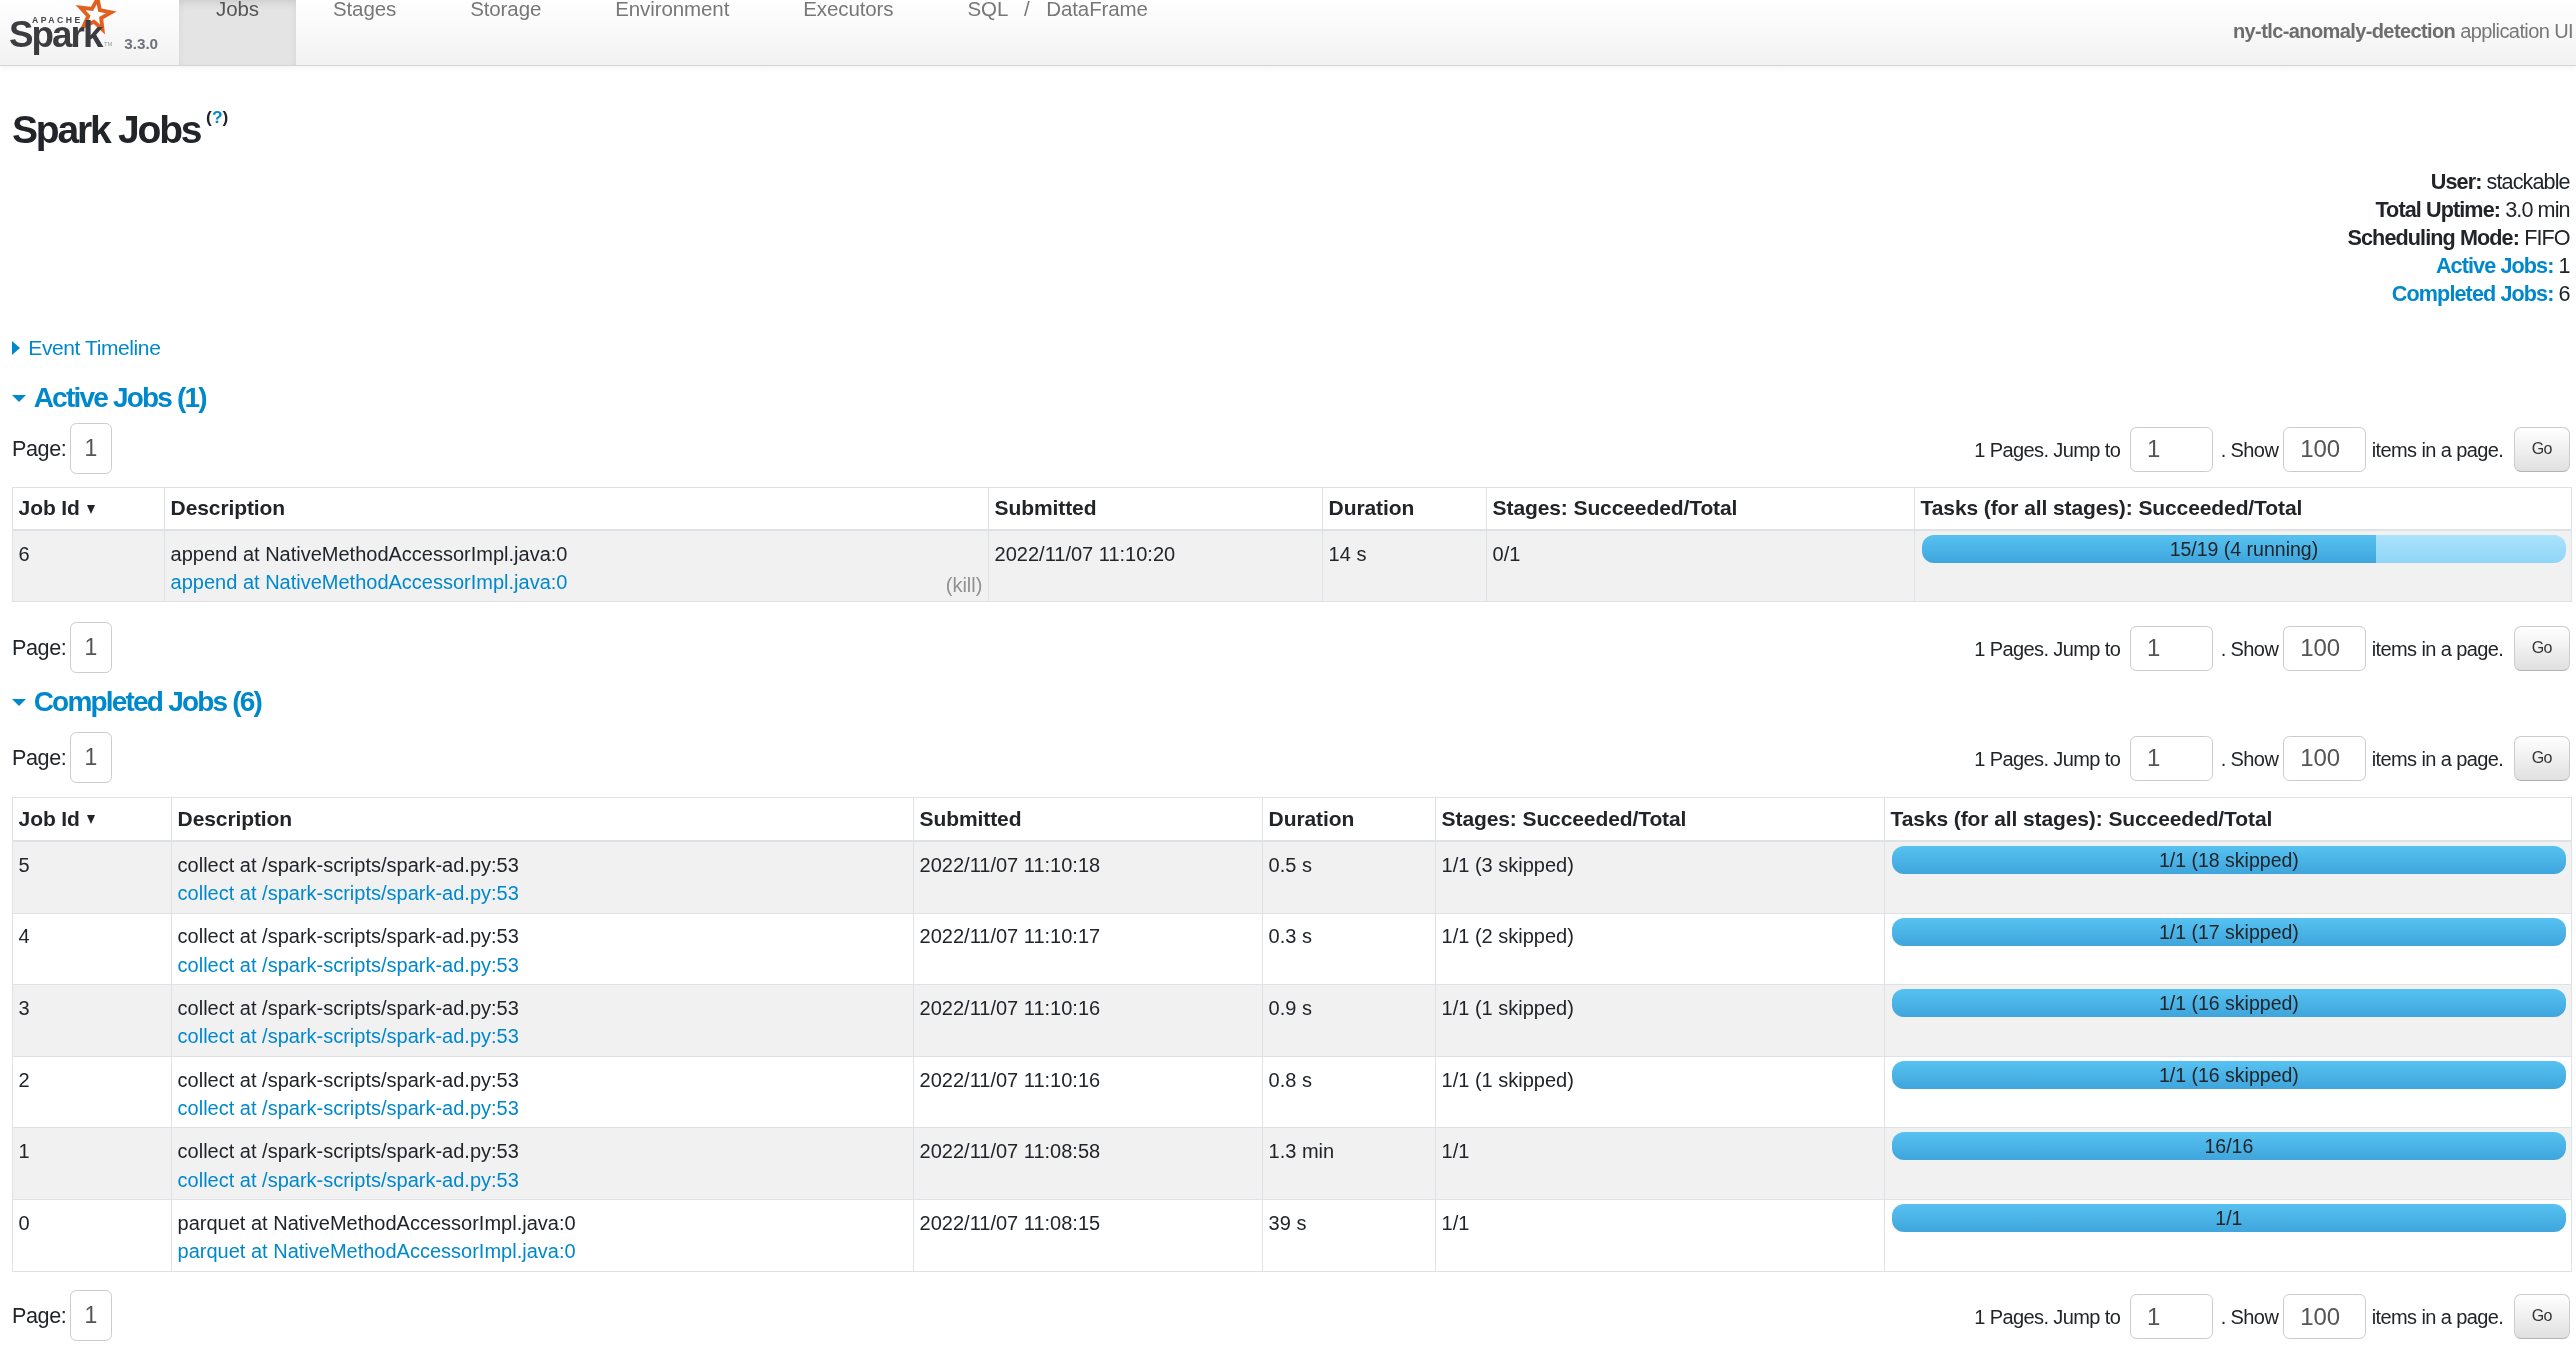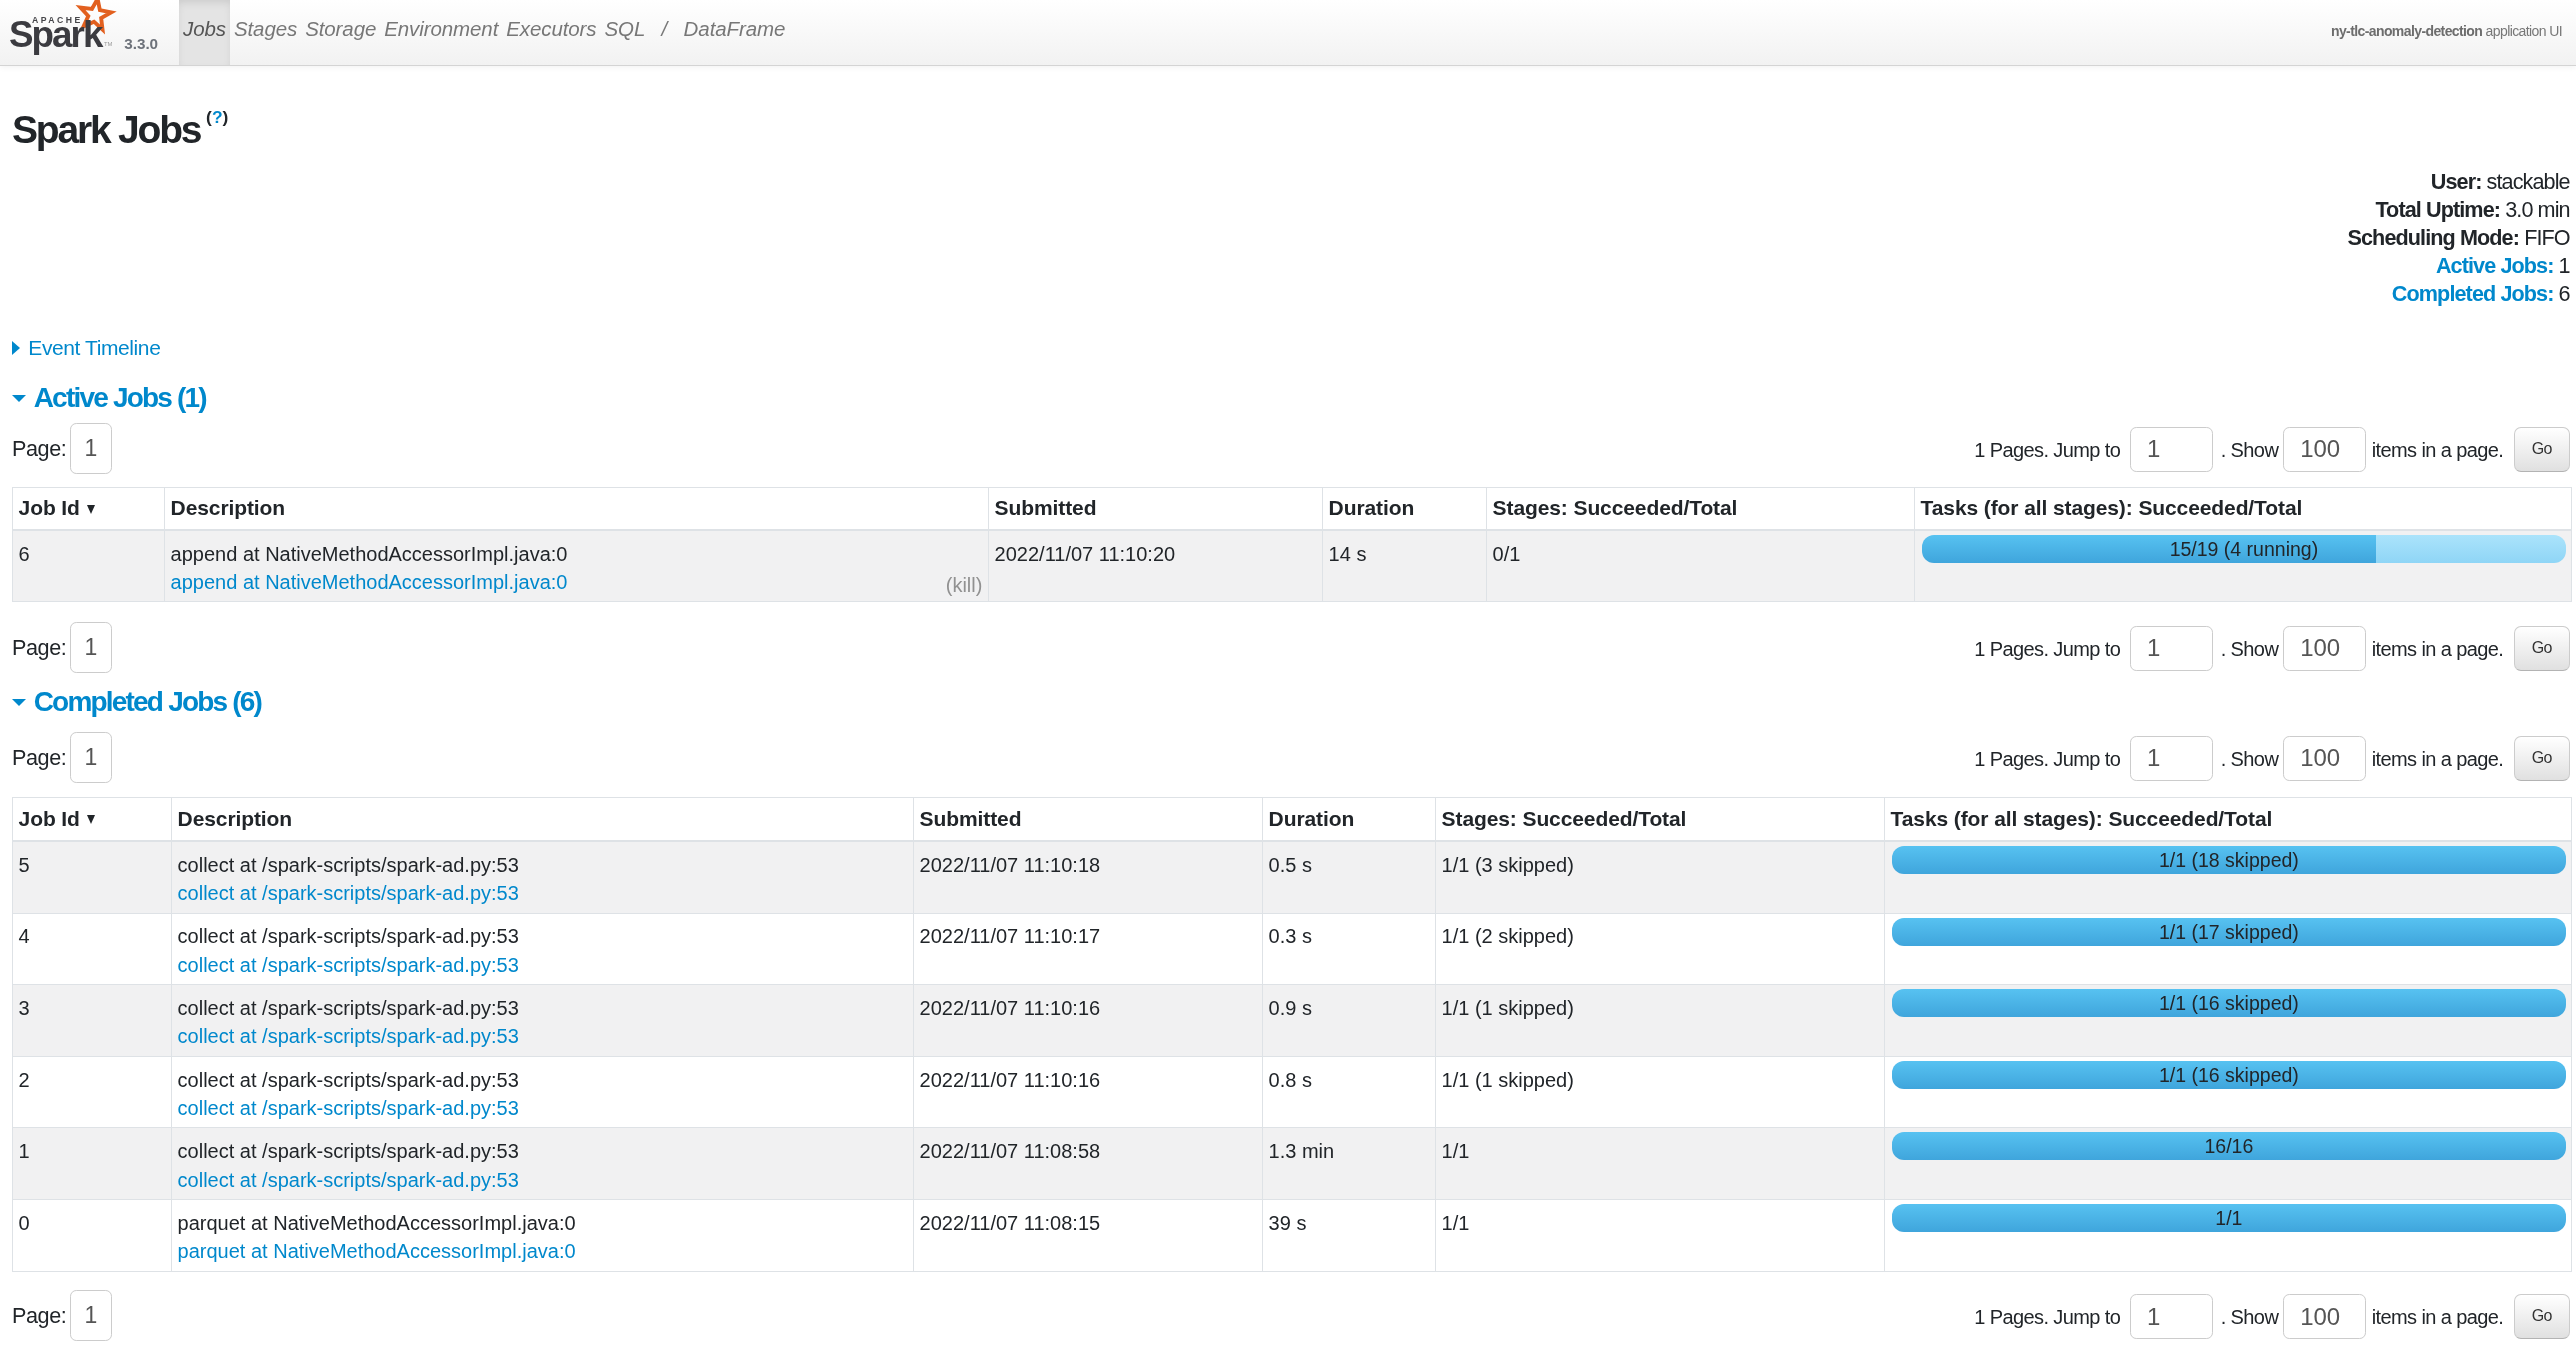--- a/index.html
+++ b/index.html
@@ -13,25 +13,25 @@
 
 .navbar {
   height:66px; display:flex; align-items:stretch;
   background:linear-gradient(#ffffff,#f2f2f2);
   border-bottom:1.4px solid #d4d4d4;
   box-shadow:0 1.4px 7px rgba(0,0,0,.067);
   position:relative;
 }
 .brand { width:179px; position:relative; }
 .nav { display:flex; list-style:none; }
-.nav li { display:flex; align-items:center; padding:0 4px;font-style:italic; }
+.nav li { display:flex; align-items:flex-start; padding:0 37px; }
 .nav li a { font-size:20.5px; color:#777; letter-spacing:-0.1px; position:relative; top:-3.5px;}
 .nav li.active { background:#e4e4e4; box-shadow:inset 0 4.2px 9.7px -2.8px rgba(0,0,0,.13); }
 .nav li.active a { color:#555; }
-.appname { margin-left:auto; display:flex; align-items:center; padding-right:14px; font-size:14px; color:#777; letter-spacing:-0.6px; position:relative; top:-1.4px; }
+.appname { margin-left:auto; display:flex; align-items:center; padding-right:3px; font-size:20px; color:#777; letter-spacing:-0.6px; position:relative; top:-1.4px; }
 .appname b { color:#6d6d6d; }
 
 .container { padding:0 6.3px 0 12px; }
 h3.title { font-size:39px; letter-spacing:-2.2px; line-height:46px; margin-top:41px; color:#212529; }
 h3.title sup { font-size:17.4px; letter-spacing:0; vertical-align:0; position:relative; top:-20px; margin-left:-2.8px; color:#212529; font-weight:bold;}
 h3.title sup a { font-weight:bold; }
 ul.joblist { list-style:none; margin-top:8.3px;text-align:right; }
 ul.joblist li { font-size:21.6px; line-height:28px; letter-spacing:-0.9px; }
 ul.joblist li a { font-weight:bold; }
 .timeline { margin-top:26px; height:28px; font-size:21px; line-height:28px; }

